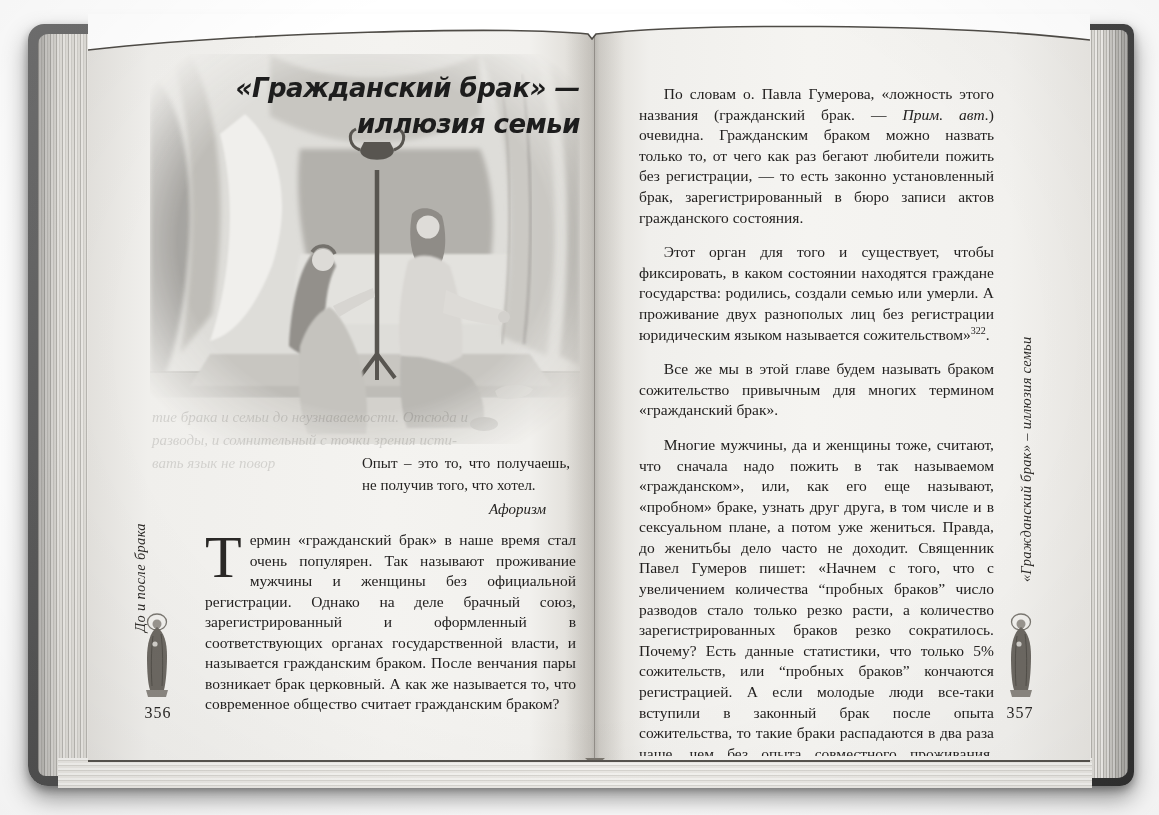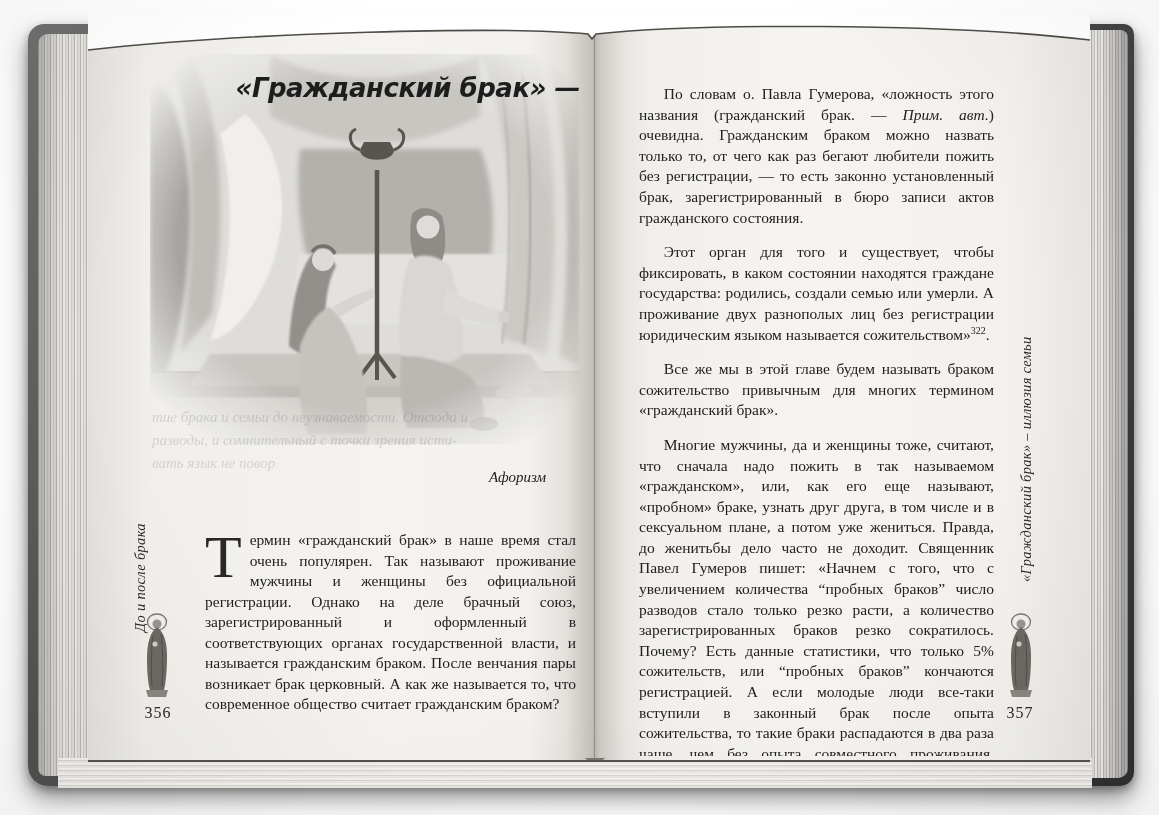--- a/index.html
+++ b/index.html
@@ -58,21 +58,21 @@
     font-size:26px;line-height:36px;color:#1d1d1d;letter-spacing:-0.5px;
   }
   .bleed{
     position:absolute;left:64px;top:392px;width:424px;z-index:1;
     font-size:15px;line-height:23px;color:#3a3833;opacity:.17;filter:blur(.4px);font-style:italic;
   }
   .epigraph{
     position:absolute;left:274px;top:438px;width:208px;z-index:3;
     font-size:15px;line-height:22px;color:#242220;text-align:justify;
   }
-  .epigraph .attr{font-style:italic;text-align:right;padding-right:24px;margin-top:14px;}
+  .epigraph .attr{font-style:italic;text-align:right;padding-right:24px;margin-top:2px;}
   .body-left{
     position:absolute;left:117px;top:516px;width:371px;height:214px;z-index:3;
     font-size:15.5px;line-height:20.5px;color:#232120;text-align:justify;overflow:hidden;
   }
   .dropcap{
     float:left;font-size:60px;line-height:49px;padding:3px 8px 0 0;color:#2a2826;
     font-family:"Liberation Serif", serif;
   }
   .vert{
     position:absolute;writing-mode:vertical-rl;transform:rotate(180deg);
@@ -169,29 +169,31 @@
           <path d="M251,302 C249,332 251,357 257,374 L332,374 C337,357 332,336 320,323 C306,311 286,306 270,303 Z" fill="#b7b5b0" filter="url(#soft1)"></path>
           <ellipse cx="334" cy="370" rx="14" ry="7" fill="#a7a5a0"></ellipse>
         </g>
         <path d="M345,337 C355,329 373,329 383,335 C379,344 360,347 348,344 Z" fill="#c9c7c2"></path>
         <rect width="430" height="390" fill="url(#hatch)" opacity="0.12"></rect>
       </g>
     </svg>
 
     <div class="chapter-title">
       <div>«Гражданский брак» —</div>
+      <div>иллюзия семьи</div>
     </div>
 
     <div class="bleed">
         <div>тие брака и семьи до неузнаваемости. Отсюда и</div>
         <div>разводы, и сомнительный с точки зрения исти-</div>
         <div>вать язык не повор</div>
       </div>
 
     <div class="epigraph">
+      <div>Опыт – это то, что получаешь, не получив того, что хотел.</div>
       <div class="attr">Афоризм</div>
     </div>
 
     <div class="body-left">
       <span class="dropcap">Т</span><span>ермин «гражданский брак» в наше время стал очень популярен. Так называют проживание мужчины и женщины без официальной регистрации. Однако на деле брачный союз, зарегистрированный и оформленный в соответствующих органах государственной власти, и называется гражданским браком. После венчания пары возникает брак церковный. А как же называется то, что современное общество считает гражданским браком?</span>
     </div>
 
     <div class="vert vert-left">До и после брака</div>
 
     <svg class="saint saint-left" viewBox="0 0 34 90">

